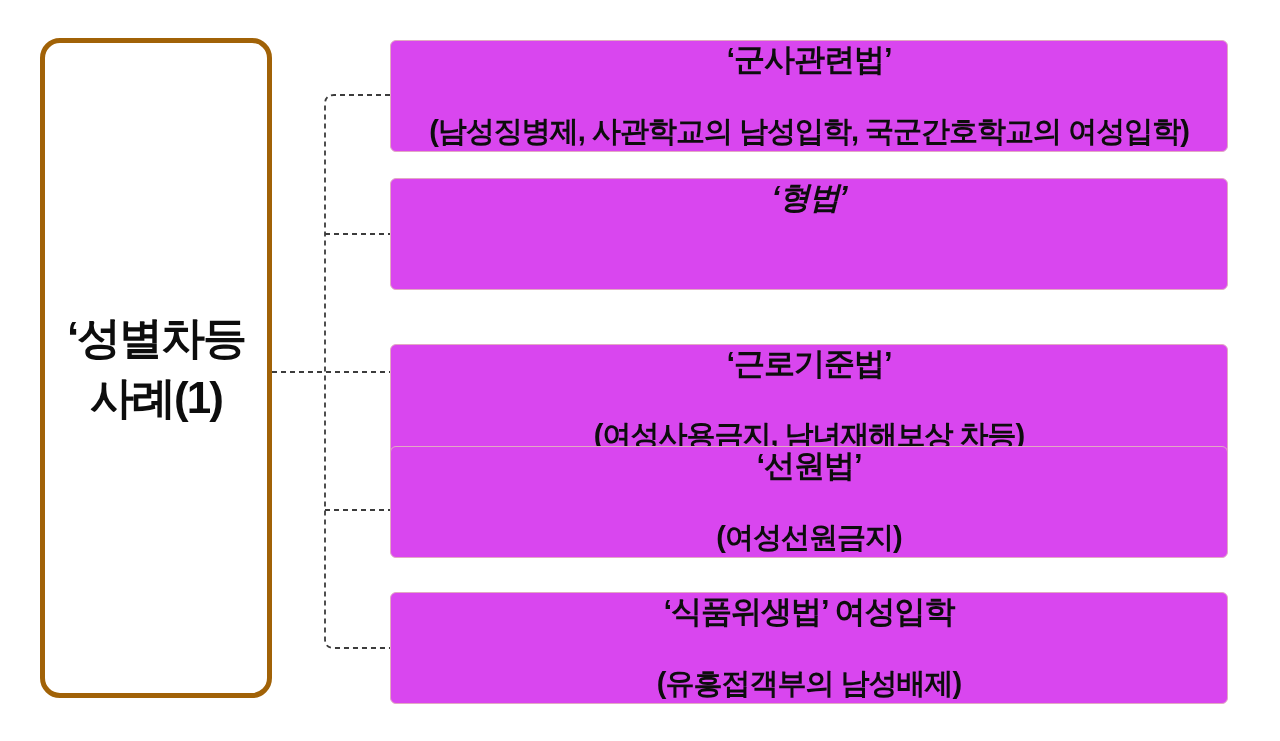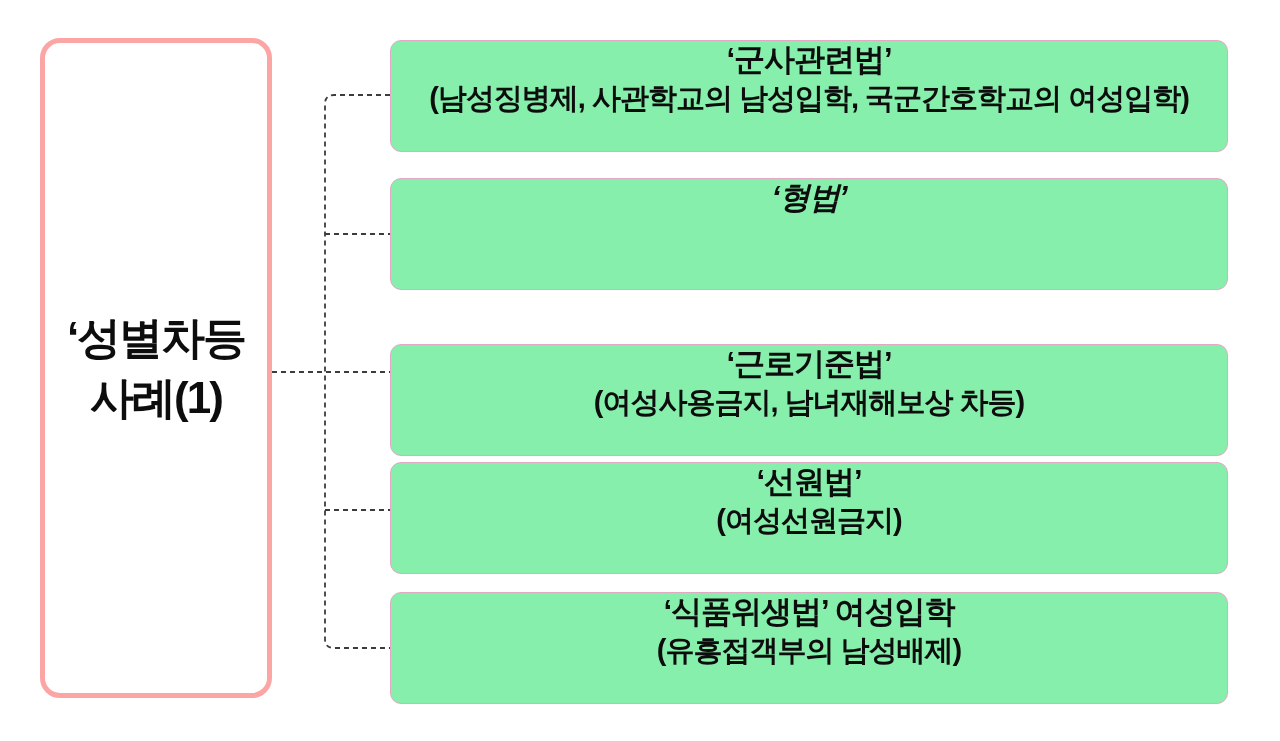--- a/index.html
+++ b/index.html
@@ -12,48 +12,48 @@
     overflow: hidden;
     font-family: "Liberation Sans", "DejaVu Sans", sans-serif;
   }
   .title-box {
     position: absolute;
     left: 40px;
     top: 38px;
     width: 232px;
     height: 660px;
     background: #ffffff;
-    border: 5px solid #fca5a5;
+    border: 5px solid #a16207;
     border-radius: 20px;
     display: flex;
     flex-direction: column;
     align-items: center;
     justify-content: center;
     text-align: center;
   }
   .title-box .line {
     font-size: 44px;
     font-weight: 800;
     color: #0d0d0d;
     line-height: 1.36;
     letter-spacing: -2px;
     white-space: nowrap;
   }
   .item-box {
     position: absolute;
     left: 390px;
     width: 838px;
     height: 112px;
-    background: #86efac;
+    background: #d946ef;
     border: 1.5px solid #e2a9c3;
-    border-radius: 11px;
+    border-radius: 6px;
     display: flex;
     flex-direction: column;
     align-items: center;
-    justify-content: flex-start;
+    justify-content: space-between;
     text-align: center;
   }
   .item-box .item-title {
     font-size: 31px;
     font-weight: 800;
     color: #0d0d0d;
     letter-spacing: -1px;
     line-height: 1.25;
     white-space: nowrap;
   }
@@ -61,21 +61,21 @@
     font-size: 29px;
     font-weight: 800;
     color: #0d0d0d;
     letter-spacing: -1px;
     line-height: 1.3;
     white-space: nowrap;
   }
   .box-1 { top: 40px; }
   .box-2 { top: 178px; font-style: italic; }
   .box-3 { top: 316px; margin-top: 28px; }
-  .box-4 { top: 462px; }
+  .box-4 { top: 446px; }
   .box-5 { top: 592px; }
   .connectors {
     position: absolute;
     left: 0; top: 0;
     width: 1280px;
     height: 741px;
     pointer-events: none;
   }
 </style>
 </head>

